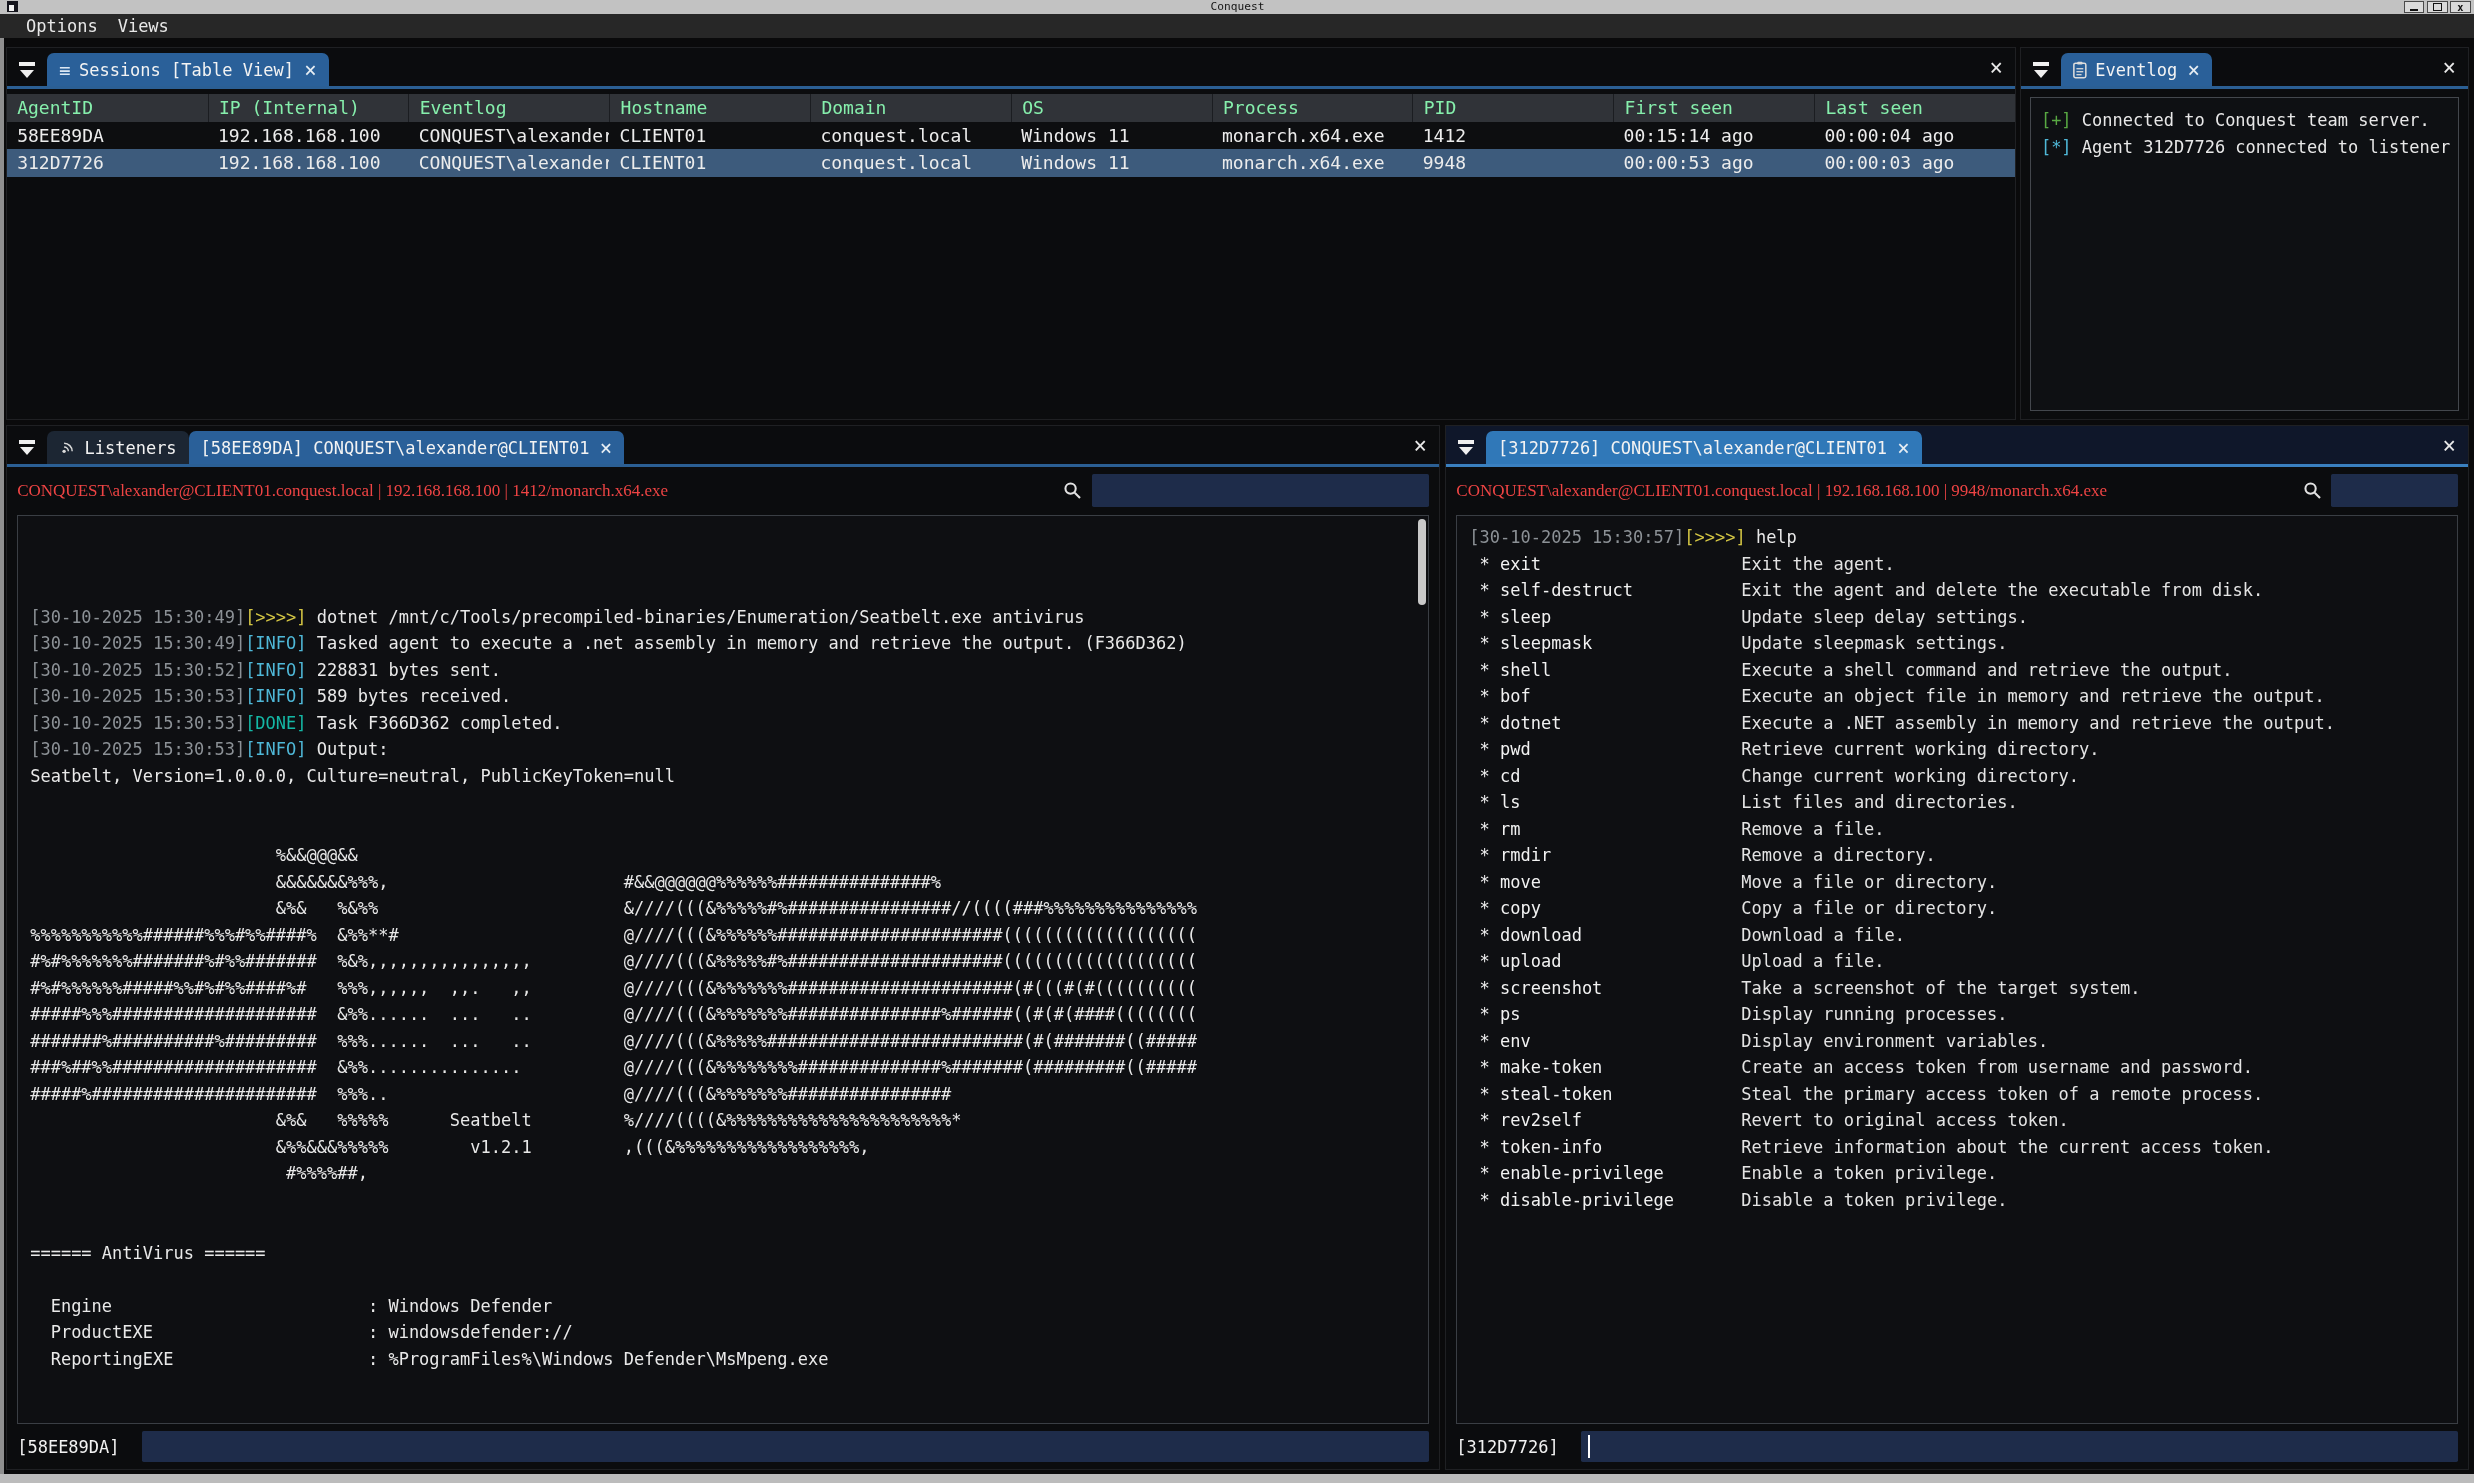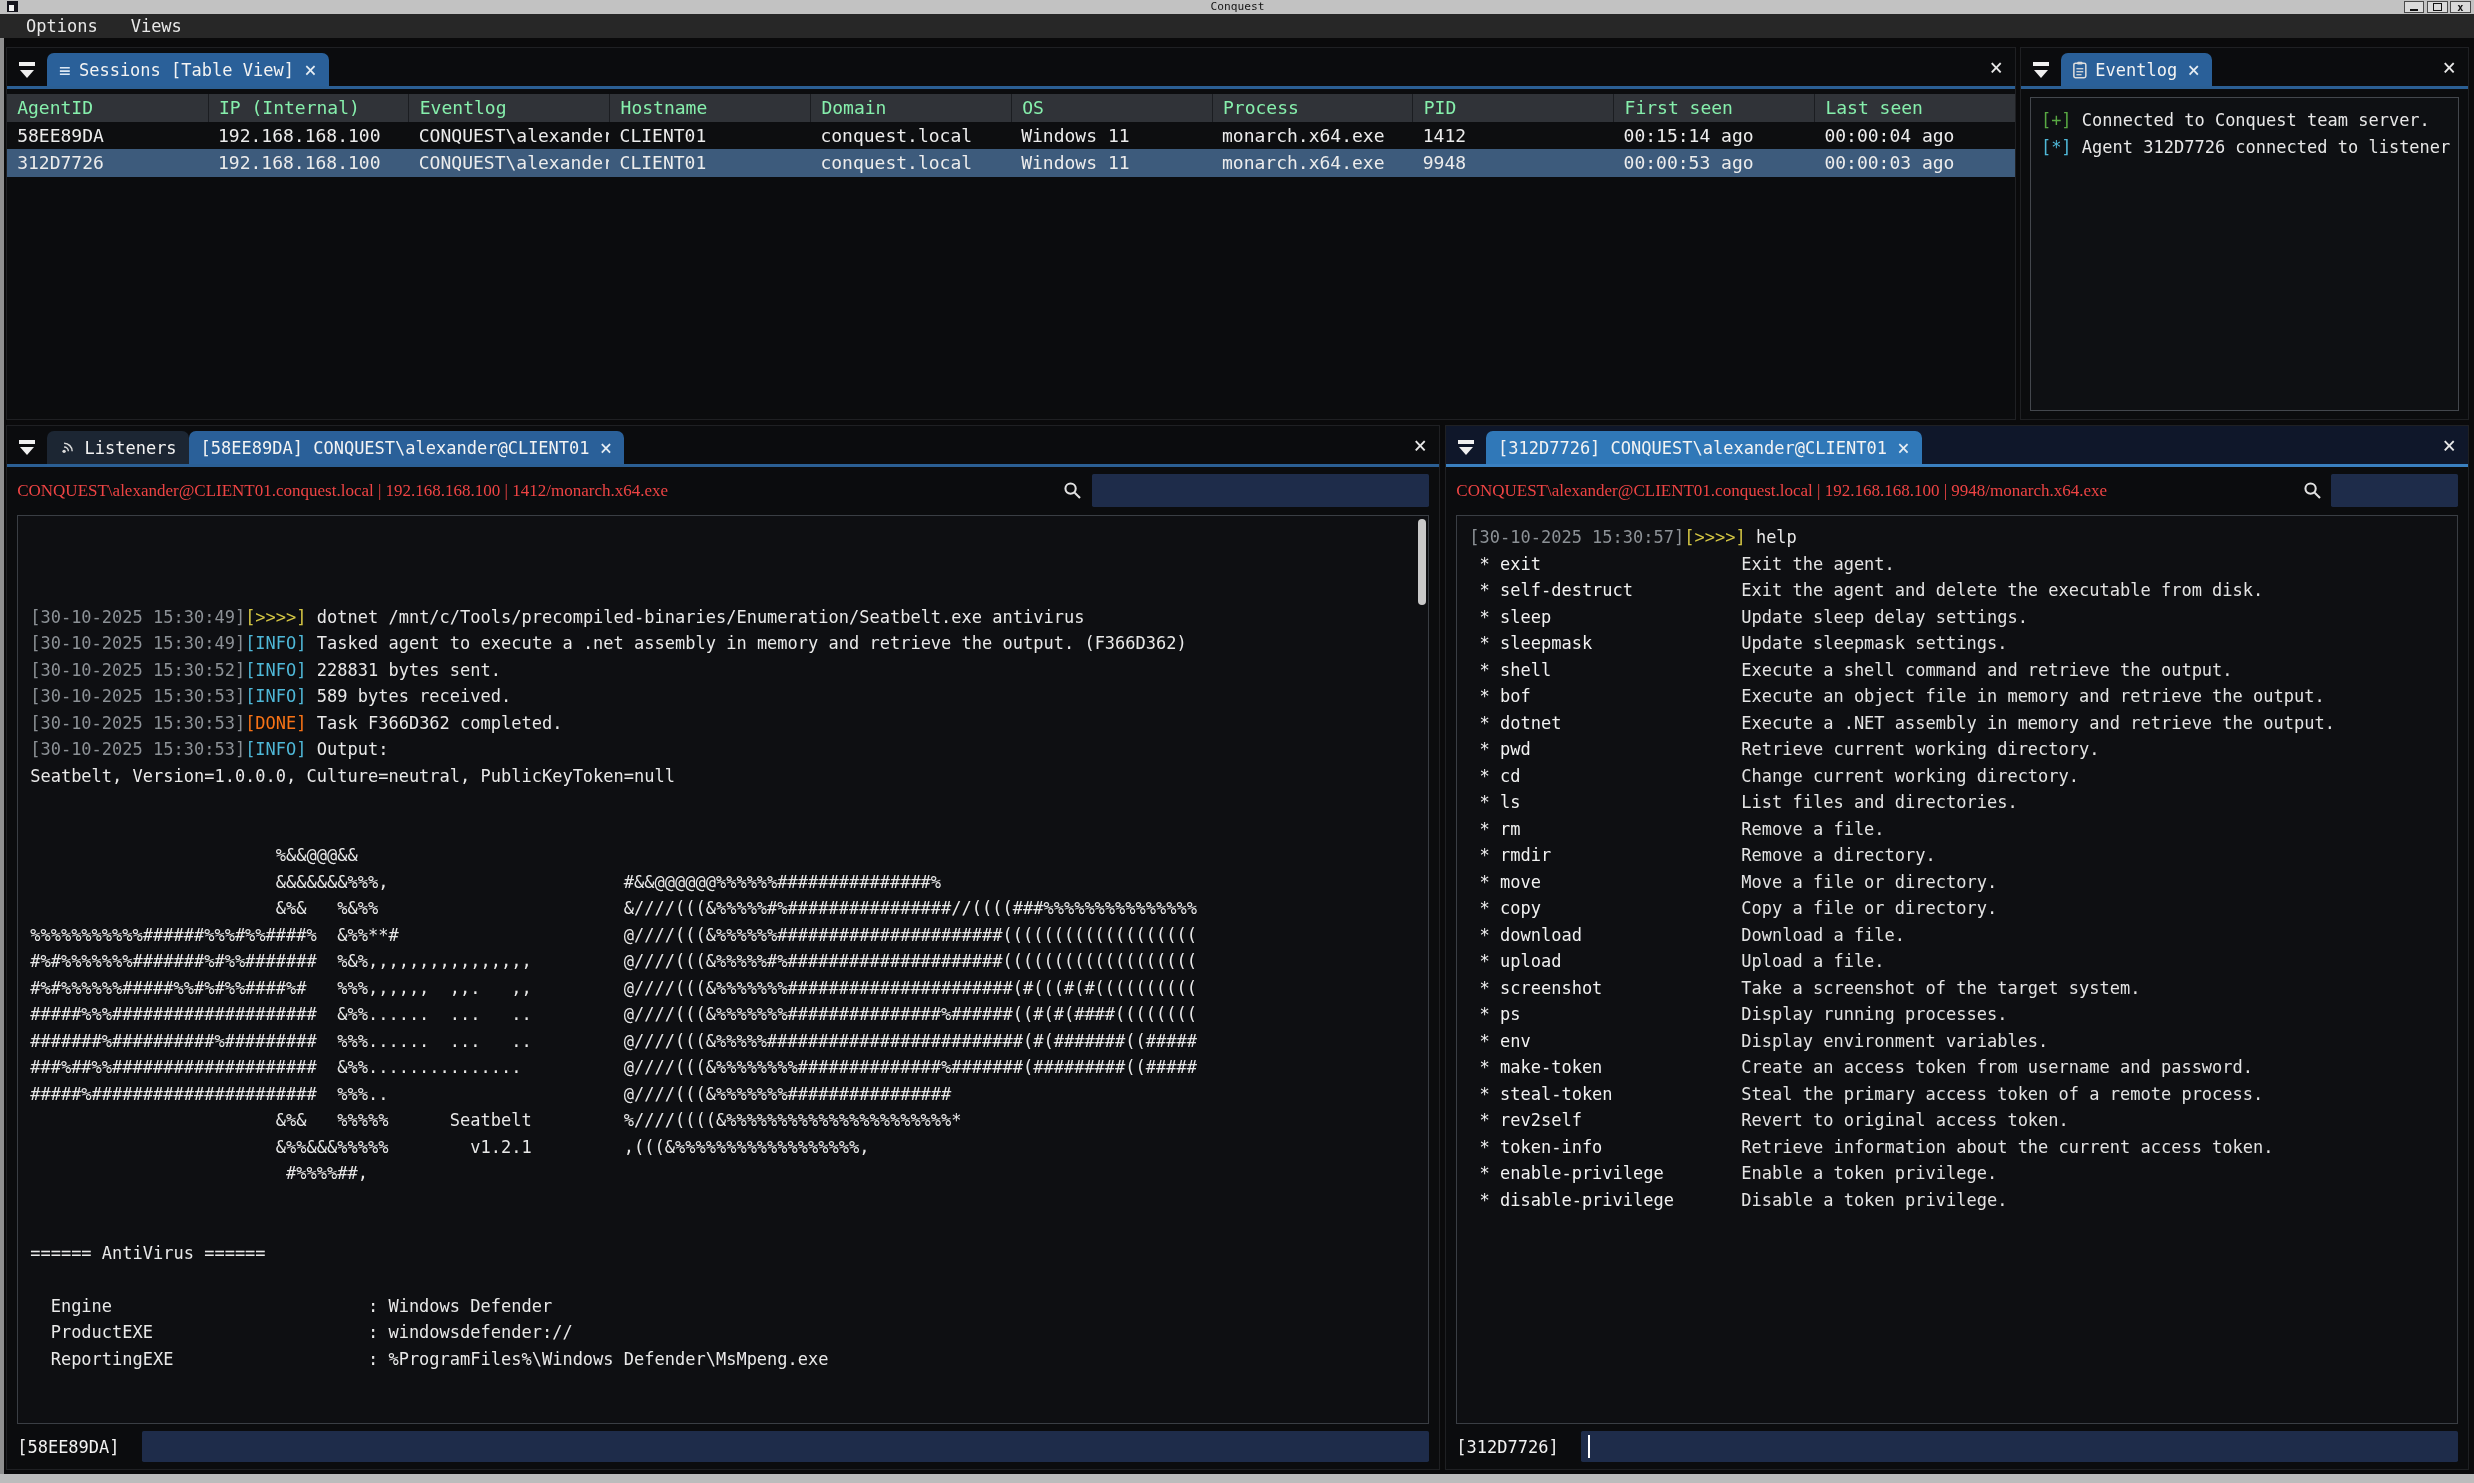--- a/index.html
+++ b/index.html
@@ -11,21 +11,21 @@
   .titlebar{position:absolute;top:0;left:0;right:0;height:13.7px;background:#c2c2c2;display:flex;align-items:center;}
   .wtitle{position:absolute;left:0;right:0;text-align:center;font-size:11.2px;color:#151515;}
   .app-icon{margin-left:6.9px;width:11.2px;height:11.2px;background:#15151d;position:relative;z-index:2;}
   .app-icon-inner{position:absolute;left:1.7px;bottom:1.7px;width:5.2px;height:6px;background:#f2f2f2;}
   .win-controls{margin-left:auto;display:flex;gap:2.6px;padding-right:4.3px;z-index:2;}
   .winbtn{width:20.6px;height:12px;background:#dadada;border:0.9px solid #4a4a4a;display:flex;align-items:center;justify-content:center;}
   .glyph-min{width:8.6px;height:1.7px;background:#111;margin-top:6px;}
   .glyph-max{width:8.6px;height:7.7px;border:1.7px solid #111;}
   .glyph-x{font-size:10.3px;color:#111;line-height:1;font-weight:bold;}
   .menubar{position:absolute;top:13.7px;left:0;right:0;height:24px;background:#272727;display:flex;align-items:center;
-           padding-left:26px;gap:33px;font-size:17px;color:#e8e8e8;}
+           padding-left:26px;gap:20px;font-size:17px;color:#e8e8e8;}
   .menu-item{cursor:default;}
   .edge-left{position:absolute;left:0;top:38px;bottom:8.6px;width:4.3px;background:#8f8f8f;z-index:5;}
   .edge-bottom{position:absolute;left:0;right:0;bottom:0;height:8.6px;background:#bcbcbc;z-index:5;}
 
   .workspace{position:absolute;top:38px;left:0;right:0;bottom:8.6px;}
   .panel{position:absolute;background:#0b0c0e;outline:0.9px solid #1f2023;display:flex;flex-direction:column;}
   #sessions {left:6.9px;   top:10.3px;  width:2008px;height:371px;}
   #eventlog {left:2021px;top:10.3px;  width:447px; height:371px;}
   #termleft {left:6.9px;   top:388px; width:1432px;height:1043px;}
   #termright{left:1446px;top:388px; width:1022px;height:1043px;}
@@ -69,21 +69,21 @@
   .searchicon{display:flex;align-items:center;}
   .searchbox{height:33px;background:#1e2c4a;margin-left:8.6px;border-radius:1.7px;}
   #termleft .searchbox{width:337px;}
   #termright .searchbox{width:127px;}
   .termbox{flex:1;margin:0 10.3px;border:0.9px solid #3a3e44;background:#0e0f12;padding:8.6px 0 0 12px;
            font-size:17px;line-height:26.5px;color:#e9e9e9;position:relative;overflow:hidden;white-space:pre;}
   .banner{margin:0;font:inherit;color:#e8e8e8;}
   .time{color:#8c9196;}
   .tag.yellow{color:#d3c544;}
   .tag.cyan{color:#4fb8d8;}
-  .tag.green{color:#f97316;}
+  .tag.green{color:#14b8a6;}
   .scrollthumb{position:absolute;top:3.4px;right:1.7px;width:7.7px;height:86px;background:#c9c9c9;border-radius:4.3px;cursor:pointer;}
   .promptrow{height:45px;display:flex;align-items:center;padding:0 10.3px;font-size:17px;color:#f2f2f2;white-space:pre;gap:12px;}
   .promptinput{flex:1;height:31px;background:#1e2c4a;margin-left:10.3px;position:relative;border-radius:1.7px;cursor:text;}
   .cursor{position:absolute;left:6.9px;top:4.3px;bottom:4.3px;width:1.7px;background:#ffffff;}
   .hrow{display:flex;}
   .hname{width:272px;white-space:pre;color:#f2f2f2;}
   .hdesc{white-space:pre;color:#e4e4e4;}
 </style>
 </head>
 <body>

